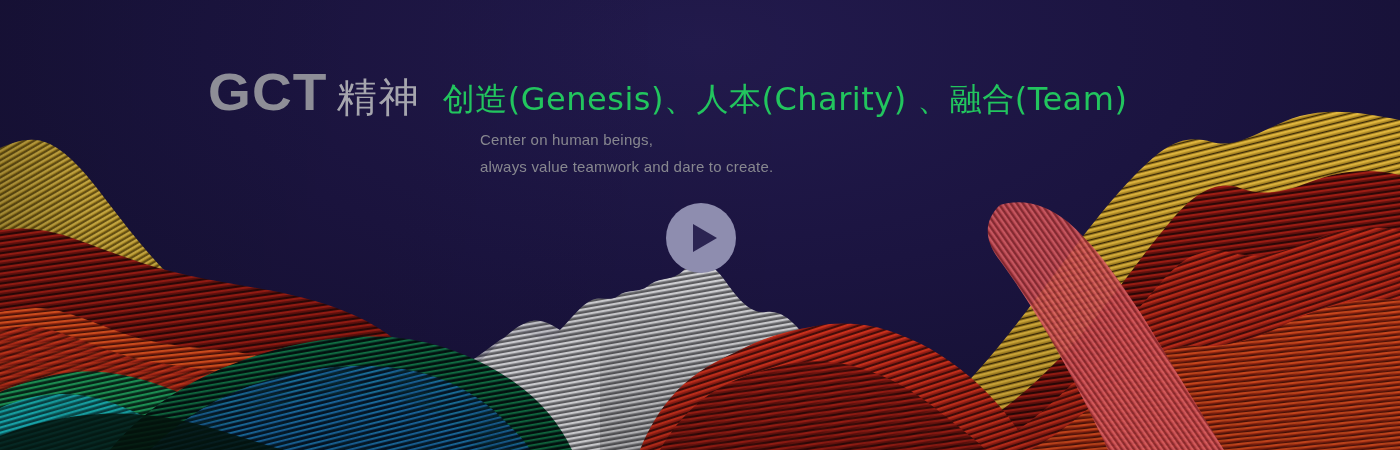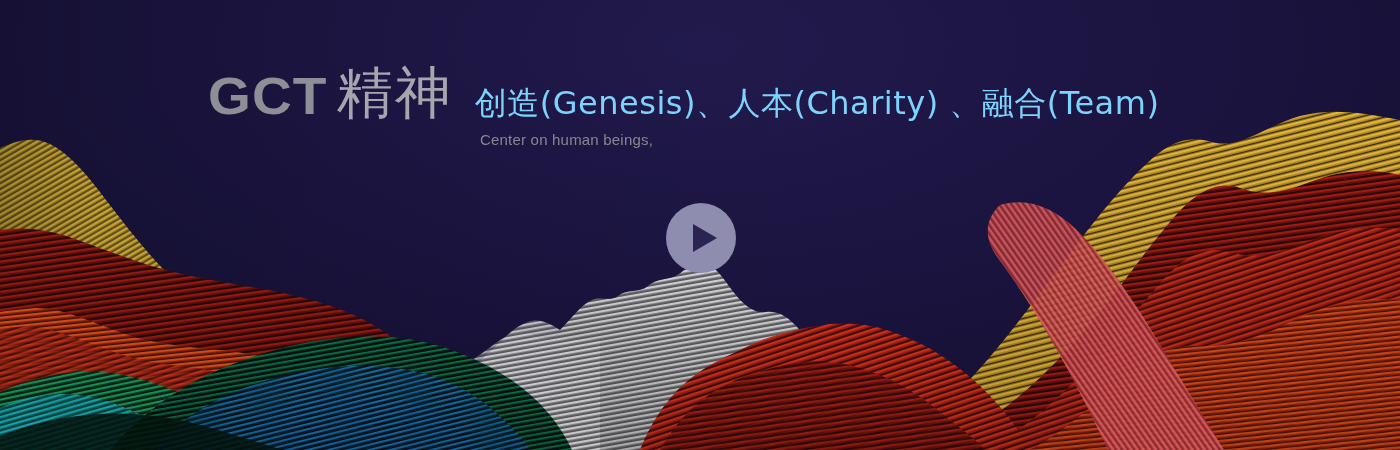--- a/index.html
+++ b/index.html
@@ -36,31 +36,31 @@
     font-weight:bold;
     font-size:52px;
     letter-spacing:1px;
     color:#8e8e97;
     line-height:1;
     transform:scaleX(1.06);
     transform-origin:left bottom;
   }
   .jingshen {
     font-family:"DejaVu Sans", sans-serif;
-    font-size:56px;
+    font-size:40px;
     color:#a6a6ae;
     line-height:1;
     margin-left:16px;
     letter-spacing:2px;
     position:relative; top:-1px;
   }
   .headline-cn {
     font-family:"DejaVu Sans", sans-serif;
     font-size:32px;
-    color:#7dd3fc;
+    color:#22c55e;
     line-height:1;
     margin-left:22px;
     letter-spacing:0.5px;
     position:relative; top:-3px;
     white-space:nowrap;
   }
   .subtitle {
     position:absolute; left:480px; top:126px;
     font-family:"Liberation Sans", sans-serif;
     font-size:15px;
@@ -310,20 +310,21 @@
   <div class="content">
 
     <div class="headline-row">
       <span class="gct">GCT</span>
       <span class="jingshen">精神</span>
       <span class="headline-cn">创造(Genesis)、人本(Charity) 、融合(Team)</span>
     </div>
 
     <div class="subtitle">
       <div>Center on human beings,</div>
+      <div>always value teamwork and dare to create.</div>
     </div>
 
     <div class="play-button">
       <span class="play-triangle"></span>
     </div>
 
   </div>
 </div>
 
 </body></html>

